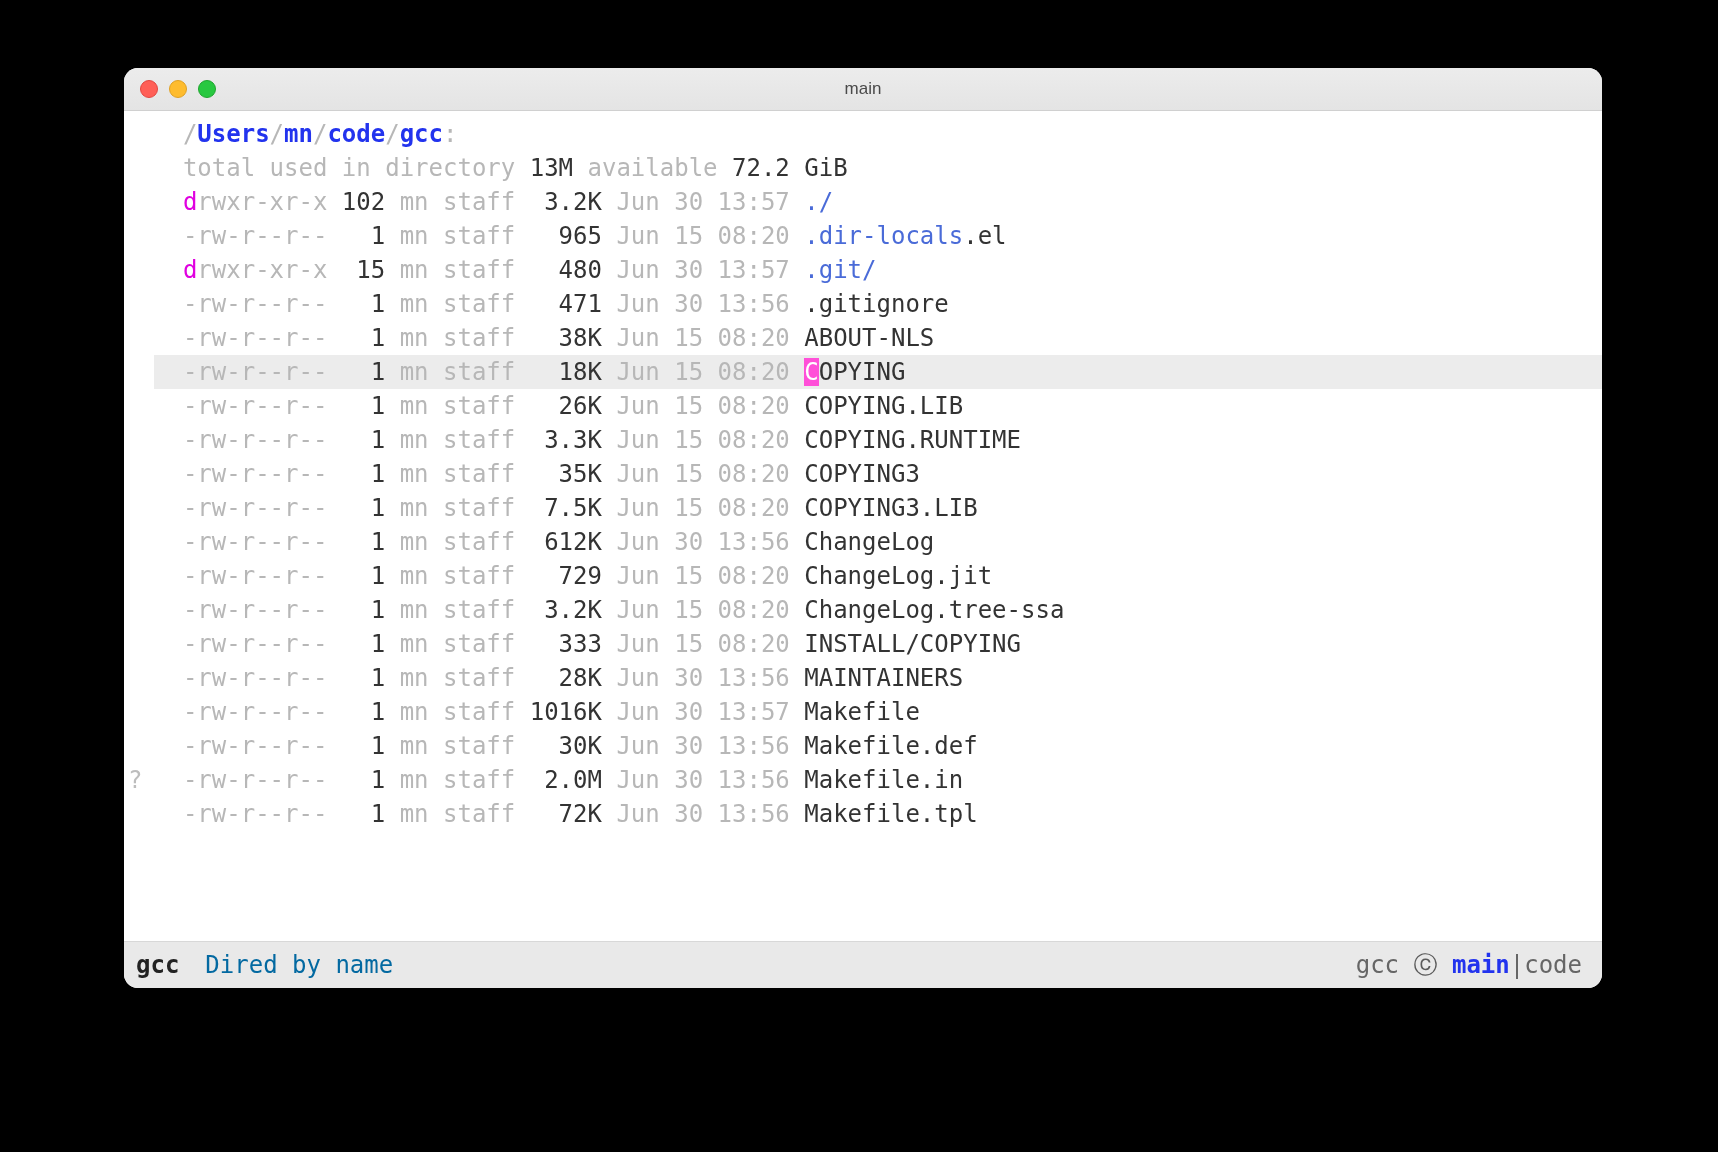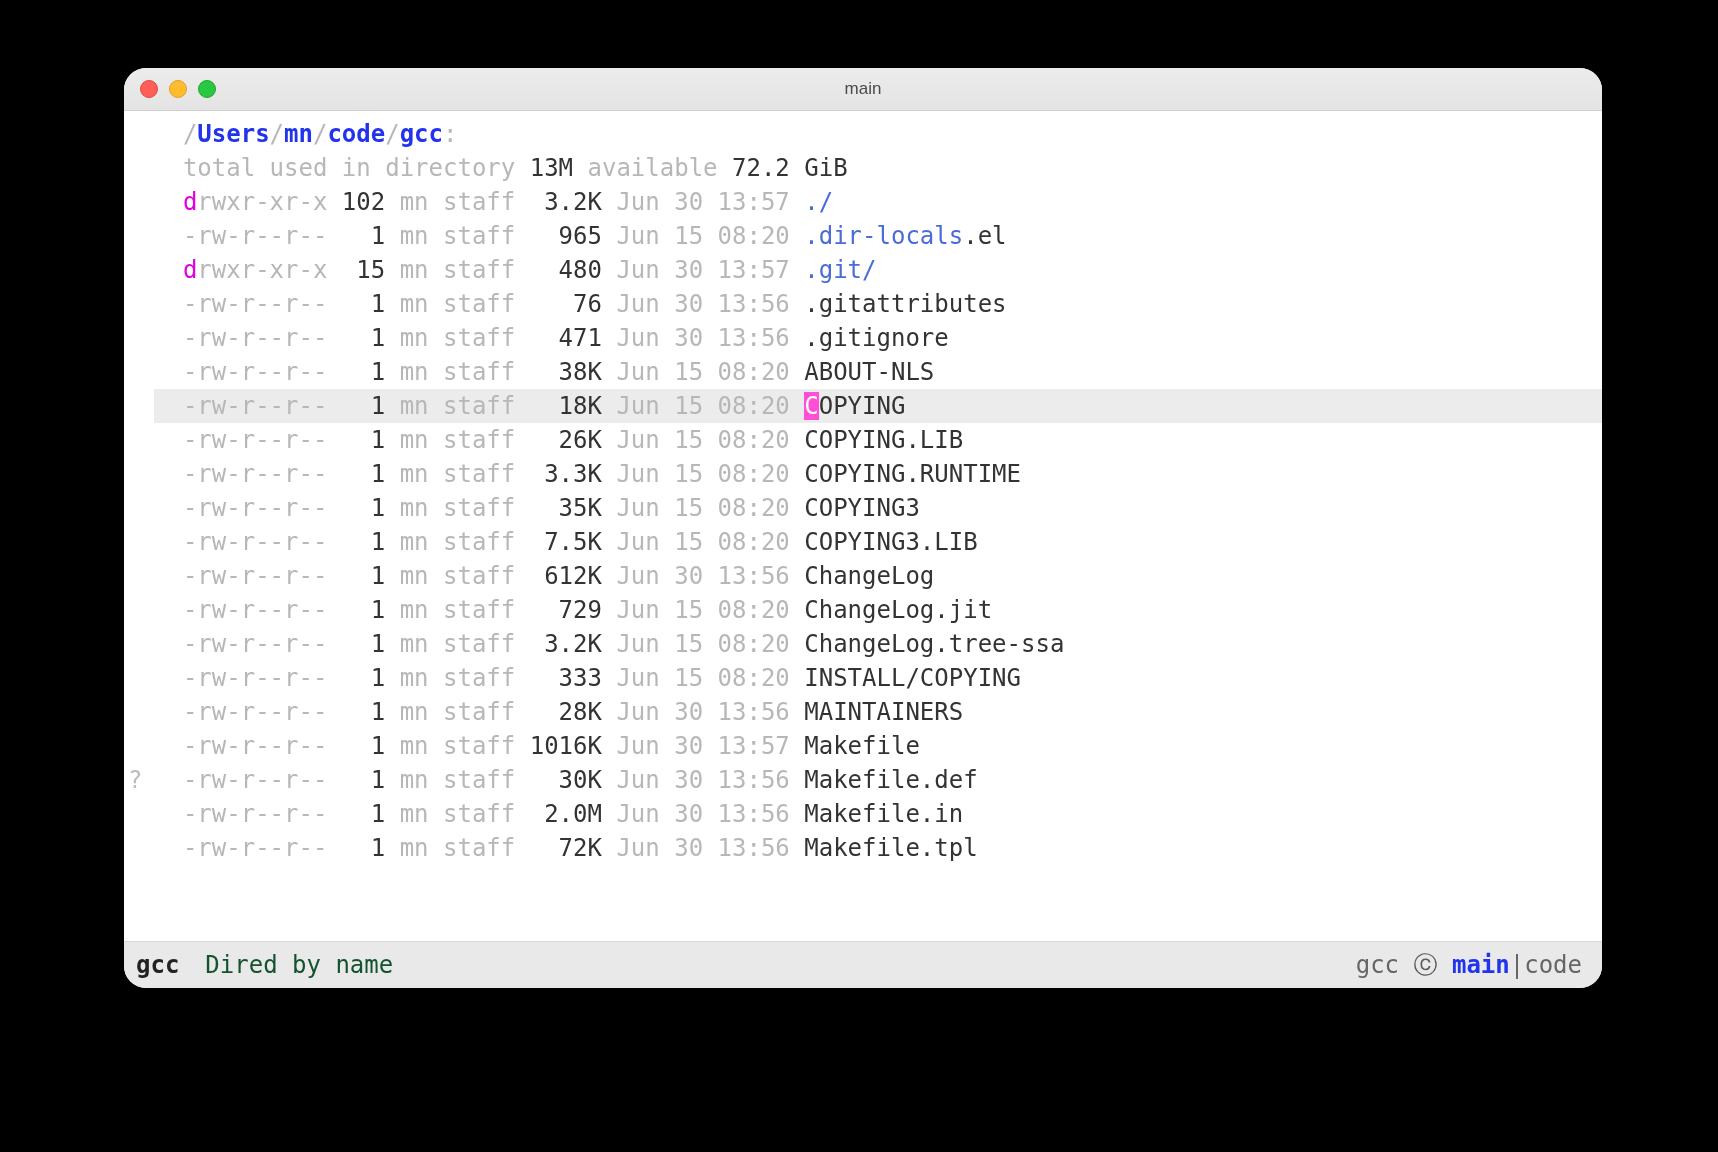--- a/index.html
+++ b/index.html
@@ -10,21 +10,21 @@
     height: 1152px;
     overflow: hidden;
   }
   .window {
     position: absolute;
     left: 124px;
     top: 68px;
     width: 1478px;
     height: 920px;
     background: #fff;
-    border-radius: 22px;
+    border-radius: 14px;
     box-shadow: 0 30px 80px rgba(0,0,0,0.5);
     overflow: hidden;
     display: flex;
     flex-direction: column;
     font-family: ui-monospace, "SF Mono", Menlo, Consolas, monospace;
   }
   .titlebar {
     height: 42px;
     background: linear-gradient(#ececec,#e4e4e4);
     border-bottom: 1px solid #d0d0d0;
@@ -92,21 +92,21 @@
     border-top:1px solid #d8d8d8;
     display:flex;
     align-items:center;
     font-size:24px;
     padding: 0 20px 0 12px;
     font-family: ui-monospace, "SF Mono", Menlo, Consolas, monospace;
     color:#666;
   }
   .modeline .left   { display:flex; gap:26px; align-items:center; }
   .modeline .buf    { font-weight:bold; color:#222; }
-  .modeline .mode   { color:#14532d; }
+  .modeline .mode   { color:#0369a1; }
   .modeline .spacer { flex:1; }
   .modeline .vc     { color:#5b5b5b; }
   .modeline .branch { color:#2233ee; font-weight:bold; }
 </style>
 </head>
 <body>
 
 <div class="window">
 
   <div class="titlebar">
@@ -117,21 +117,20 @@
     </div>
     <div class="title">main</div>
   </div>
 
   <div class="content">
     <pre class="listing" id="listing"><span class="row"><span>  </span><span class="dim">/</span><span class="blue">Users</span><span class="dim">/</span><span class="blue">mn</span><span class="dim">/</span><span class="blue">code</span><span class="dim">/</span><span class="blue">gcc</span><span class="dim">:</span>
 </span><span class="row"><span>  </span><span class="dim">total used in directory </span><span>13M</span><span class="dim"> available </span><span>72.2 GiB</span>
 </span><span class="row"><span>  </span><span class="mag">d</span><span class="dim">rwxr-xr-x</span><span> 102 </span><span class="dim">mn</span><span> </span><span class="dim">staff</span><span>  3.2K </span><span class="dim">Jun 30 13:57</span><span> </span><span class="blue2">./</span>
 </span><span class="row"><span>  </span><span class="dim">-</span><span class="dim">rw-r--r--</span><span>   1 </span><span class="dim">mn</span><span> </span><span class="dim">staff</span><span>   965 </span><span class="dim">Jun 15 08:20</span><span> </span><span class="blue2">.dir-locals</span><span>.el</span>
 </span><span class="row"><span>  </span><span class="mag">d</span><span class="dim">rwxr-xr-x</span><span>  15 </span><span class="dim">mn</span><span> </span><span class="dim">staff</span><span>   480 </span><span class="dim">Jun 30 13:57</span><span> </span><span class="blue2">.git</span><span class="blue2">/</span>
-</span><span class="row"><span>  </span><span class="dim">-</span><span class="dim">rw-r--r--</span><span>   1 </span><span class="dim">mn</span><span> </span><span class="dim">staff</span><span>    76 </span><span class="dim">Jun 30 13:56</span><span> </span><span>.gitattributes</span>
 </span><span class="row"><span>  </span><span class="dim">-</span><span class="dim">rw-r--r--</span><span>   1 </span><span class="dim">mn</span><span> </span><span class="dim">staff</span><span>   471 </span><span class="dim">Jun 30 13:56</span><span> </span><span>.gitignore</span>
 </span><span class="row"><span>  </span><span class="dim">-</span><span class="dim">rw-r--r--</span><span>   1 </span><span class="dim">mn</span><span> </span><span class="dim">staff</span><span>   38K </span><span class="dim">Jun 15 08:20</span><span> </span><span>ABOUT-NLS</span>
 </span><span class="row selected"><span>  </span><span class="dim">-</span><span class="dim">rw-r--r--</span><span>   1 </span><span class="dim">mn</span><span> </span><span class="dim">staff</span><span>   18K </span><span class="dim">Jun 15 08:20</span><span> </span><span class="cursor">C</span><span>OPYING</span>
 </span><span class="row"><span>  </span><span class="dim">-</span><span class="dim">rw-r--r--</span><span>   1 </span><span class="dim">mn</span><span> </span><span class="dim">staff</span><span>   26K </span><span class="dim">Jun 15 08:20</span><span> </span><span>COPYING.LIB</span>
 </span><span class="row"><span>  </span><span class="dim">-</span><span class="dim">rw-r--r--</span><span>   1 </span><span class="dim">mn</span><span> </span><span class="dim">staff</span><span>  3.3K </span><span class="dim">Jun 15 08:20</span><span> </span><span>COPYING.RUNTIME</span>
 </span><span class="row"><span>  </span><span class="dim">-</span><span class="dim">rw-r--r--</span><span>   1 </span><span class="dim">mn</span><span> </span><span class="dim">staff</span><span>   35K </span><span class="dim">Jun 15 08:20</span><span> </span><span>COPYING3</span>
 </span><span class="row"><span>  </span><span class="dim">-</span><span class="dim">rw-r--r--</span><span>   1 </span><span class="dim">mn</span><span> </span><span class="dim">staff</span><span>  7.5K </span><span class="dim">Jun 15 08:20</span><span> </span><span>COPYING3.LIB</span>
 </span><span class="row"><span>  </span><span class="dim">-</span><span class="dim">rw-r--r--</span><span>   1 </span><span class="dim">mn</span><span> </span><span class="dim">staff</span><span>  612K </span><span class="dim">Jun 30 13:56</span><span> </span><span>ChangeLog</span>
 </span><span class="row"><span>  </span><span class="dim">-</span><span class="dim">rw-r--r--</span><span>   1 </span><span class="dim">mn</span><span> </span><span class="dim">staff</span><span>   729 </span><span class="dim">Jun 15 08:20</span><span> </span><span>ChangeLog.jit</span>
 </span><span class="row"><span>  </span><span class="dim">-</span><span class="dim">rw-r--r--</span><span>   1 </span><span class="dim">mn</span><span> </span><span class="dim">staff</span><span>  3.2K </span><span class="dim">Jun 15 08:20</span><span> </span><span>ChangeLog.tree-ssa</span>

